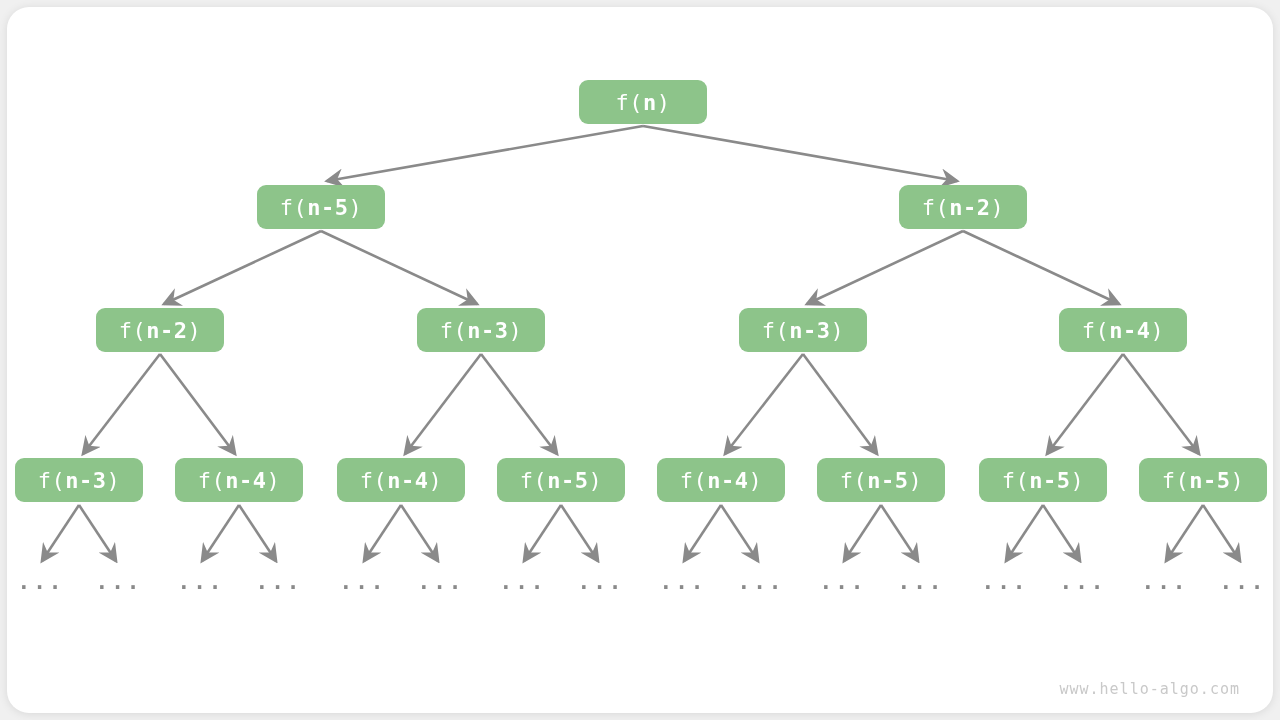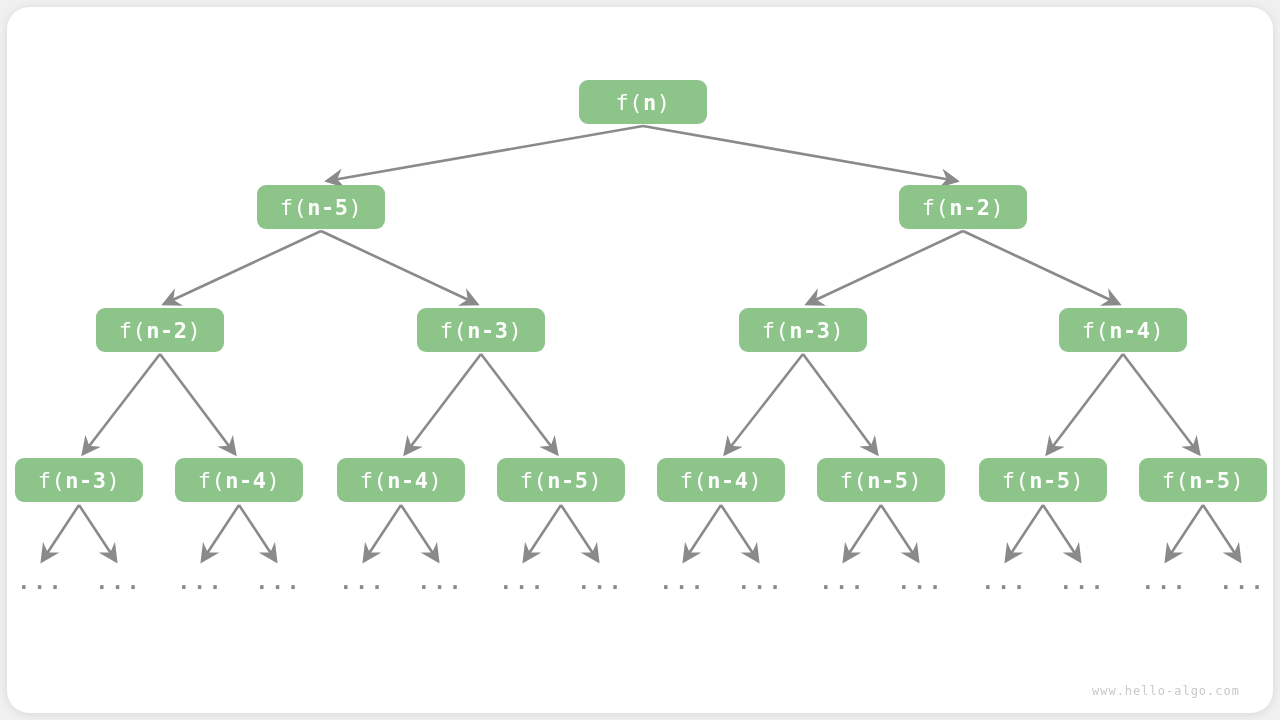--- a/index.html
+++ b/index.html
@@ -52,21 +52,21 @@
     font-size: 21px;
     font-weight: bold;
     letter-spacing: 3px;
     line-height: 1;
   }
   .watermark {
     position: absolute;
     right: 40px;
     bottom: 22px;
     color: #c9c9c9;
-    font-size: 12px;
+    font-size: 15px;
     letter-spacing: 1px;
   }
 </style>
 </head>
 <body>
 
 <div class="stage">
 
   <div class="card"></div>
 

